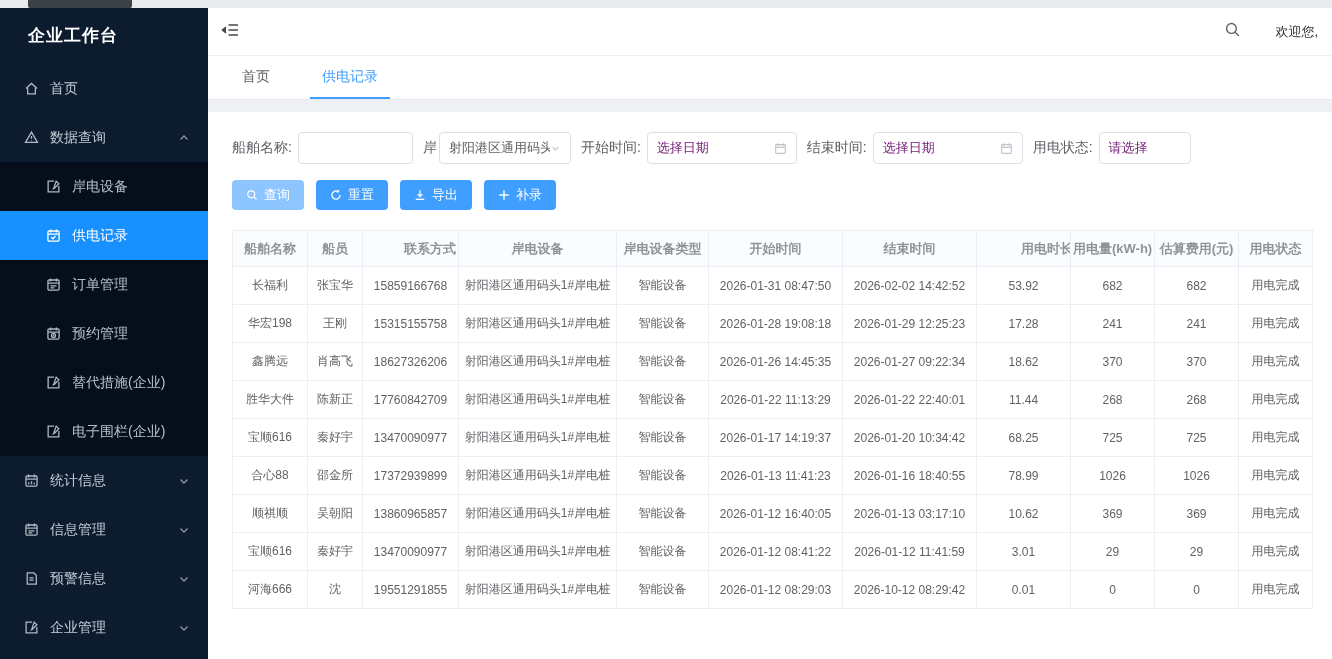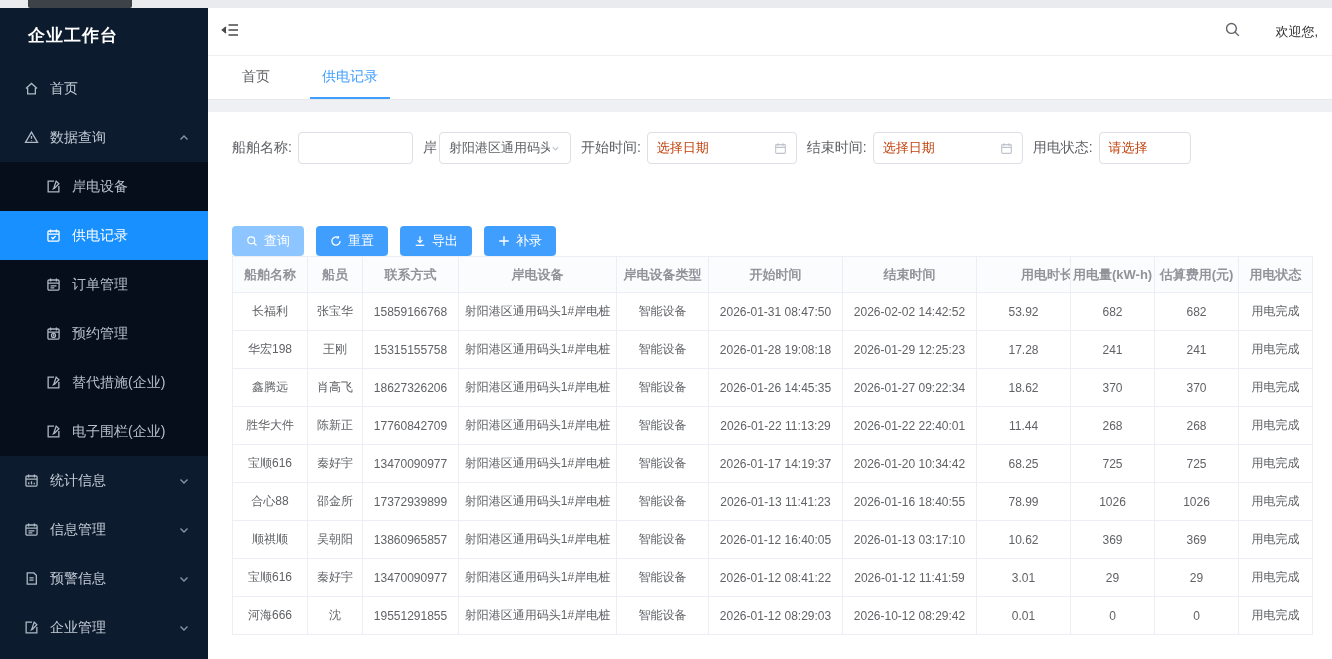--- a/index.html
+++ b/index.html
@@ -38,38 +38,38 @@
   .gray-gap { height:12px; background:#eef0f3; }
 
   .content { flex:1; background:#fff; padding:20px 0 0 24px; overflow:hidden; }
 
   
   .filters { display:flex; align-items:flex-start; white-space:nowrap; }
   .fgroup { display:flex; align-items:center; margin-right:10px; flex:0 0 auto; }
   .flabel { font-size:14px; color:#606266; margin-right:6px; }
   .flabel.clipped { width:14px; overflow:hidden; margin-right:2px; }
   .fbox { height:32px; border:1px solid #dcdfe6; border-radius:4px; background:#fff; display:flex; align-items:center; padding:0 9px; font-size:13px; color:#606266; }
-  .fbox .ph { color:#c2410c; }
+  .fbox .ph { color:#701a75; }
   .fbox .tail { margin-left:auto; color:#c0c4cc; display:flex; }
   input.fbox { outline:none; }
   .w-ship { width:115px; }
   .w-device { width:132px; }
   .w-date { width:150px; }
   .w-confirm { width:92px; }
   .w-power { width:92px; }
 
   
   .actions { display:flex; gap:12px; margin-top:16px; }
-  .btn { height:30px; padding:0 14px; border:none; border-radius:4px; color:#fff; font-size:13px; display:flex; align-items:center; gap:6px; cursor:pointer;margin-top:46px; }
+  .btn { height:30px; padding:0 14px; border:none; border-radius:4px; color:#fff; font-size:13px; display:flex; align-items:center; gap:6px; cursor:pointer; }
   .btn .bico { display:flex; }
   .btn-search { background:#8cc5ff; }
   .btn-primary { background:#409eff; }
 
   
-  .table-wrap { width:1084px; overflow:hidden; }
+  .table-wrap { margin-top:20px; width:1084px; overflow:hidden; }
   table { border-collapse:collapse; table-layout:fixed; width:1080px; }
   th, td { border:1px solid #ebeef5; height:38px; text-align:center; white-space:nowrap; overflow:hidden; padding:0 2px; }
   th { font-size:13px; color:#909399; font-weight:bold; background:#fbfcfd; height:36px; }
   td { font-size:12px; color:#606266; }
 </style>
 </head>
 <body>
 
 <div class="top-strip"></div>
 <div class="top-strip-tab"></div>
@@ -343,21 +343,21 @@
           <span>补录</span>
         </button>
       </div>
 
       <div class="table-wrap">
         <table>
           <thead>
               <tr id="thead-row">
                 <th style="width: 75px;">船舶名称</th>
                 <th style="width: 55px;">船员</th>
-                <th style="width: 96px;">联系方式</th>
+                <th style="width: 96px; text-align: right;">联系方式</th>
                 <th style="width: 158px;">岸电设备</th>
                 <th style="width: 92px;">岸电设备类型</th>
                 <th style="width: 134px;">开始时间</th>
                 <th style="width: 134px;">结束时间</th>
                 <th style="width: 94px; padding-left: 44px;">用电时长(小时)</th>
                 <th style="width: 84px;">用电量(kW-h)</th>
                 <th style="width: 84px;">估算费用(元)</th>
                 <th style="width: 74px;">用电状态</th>
               </tr>
             </thead>

